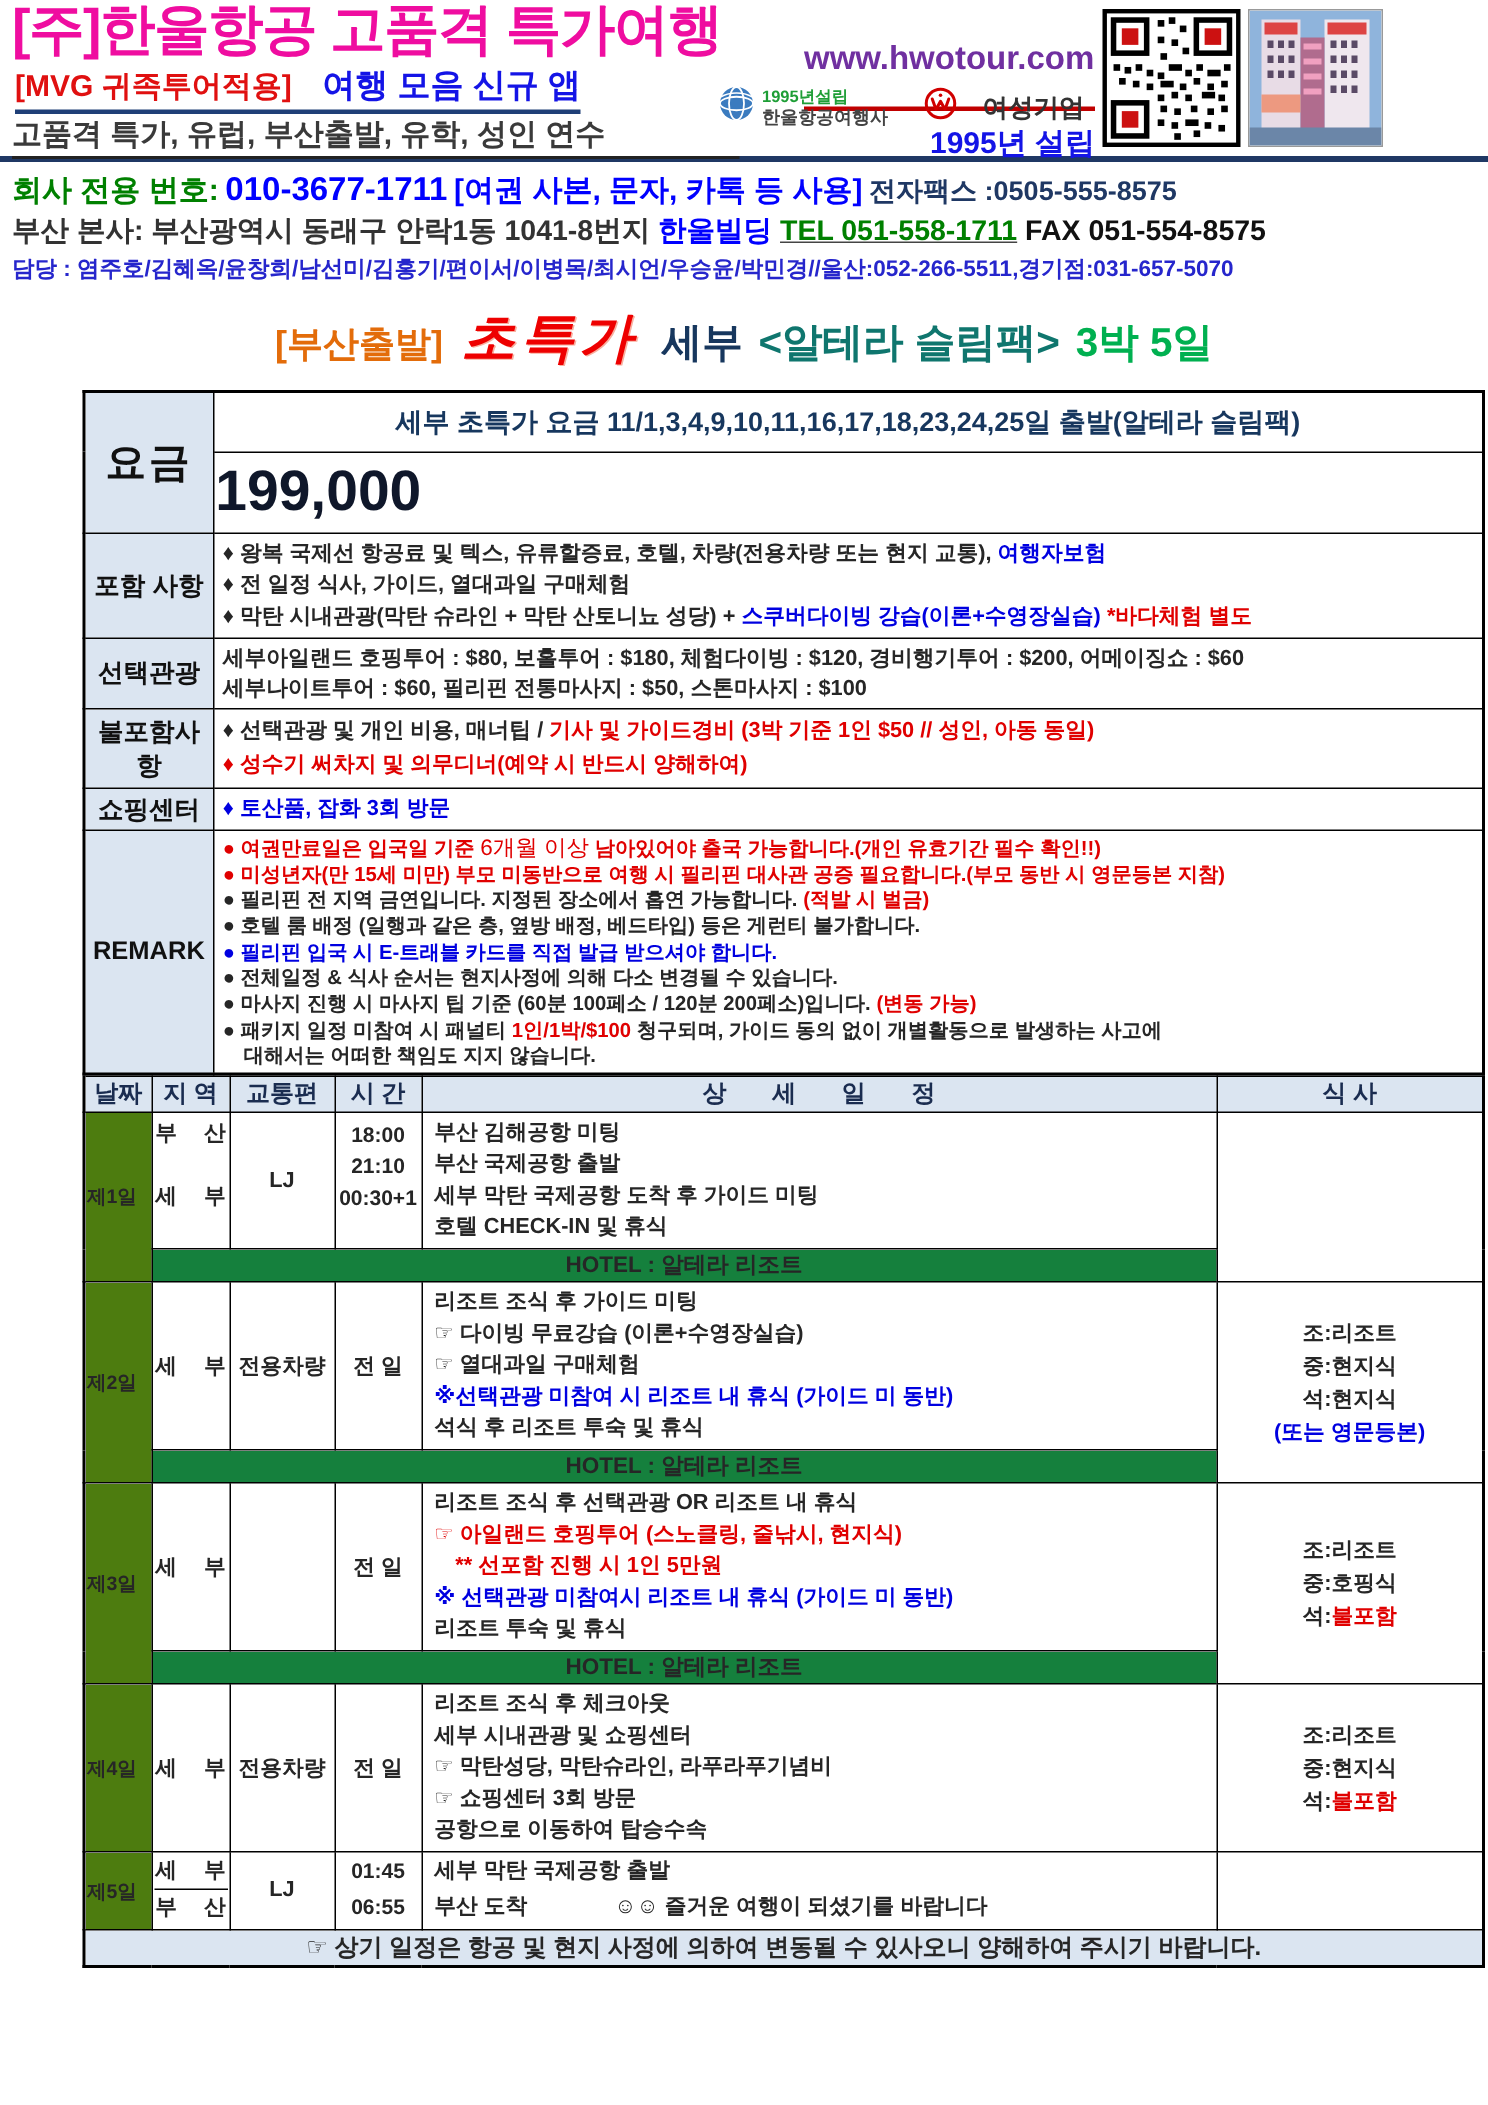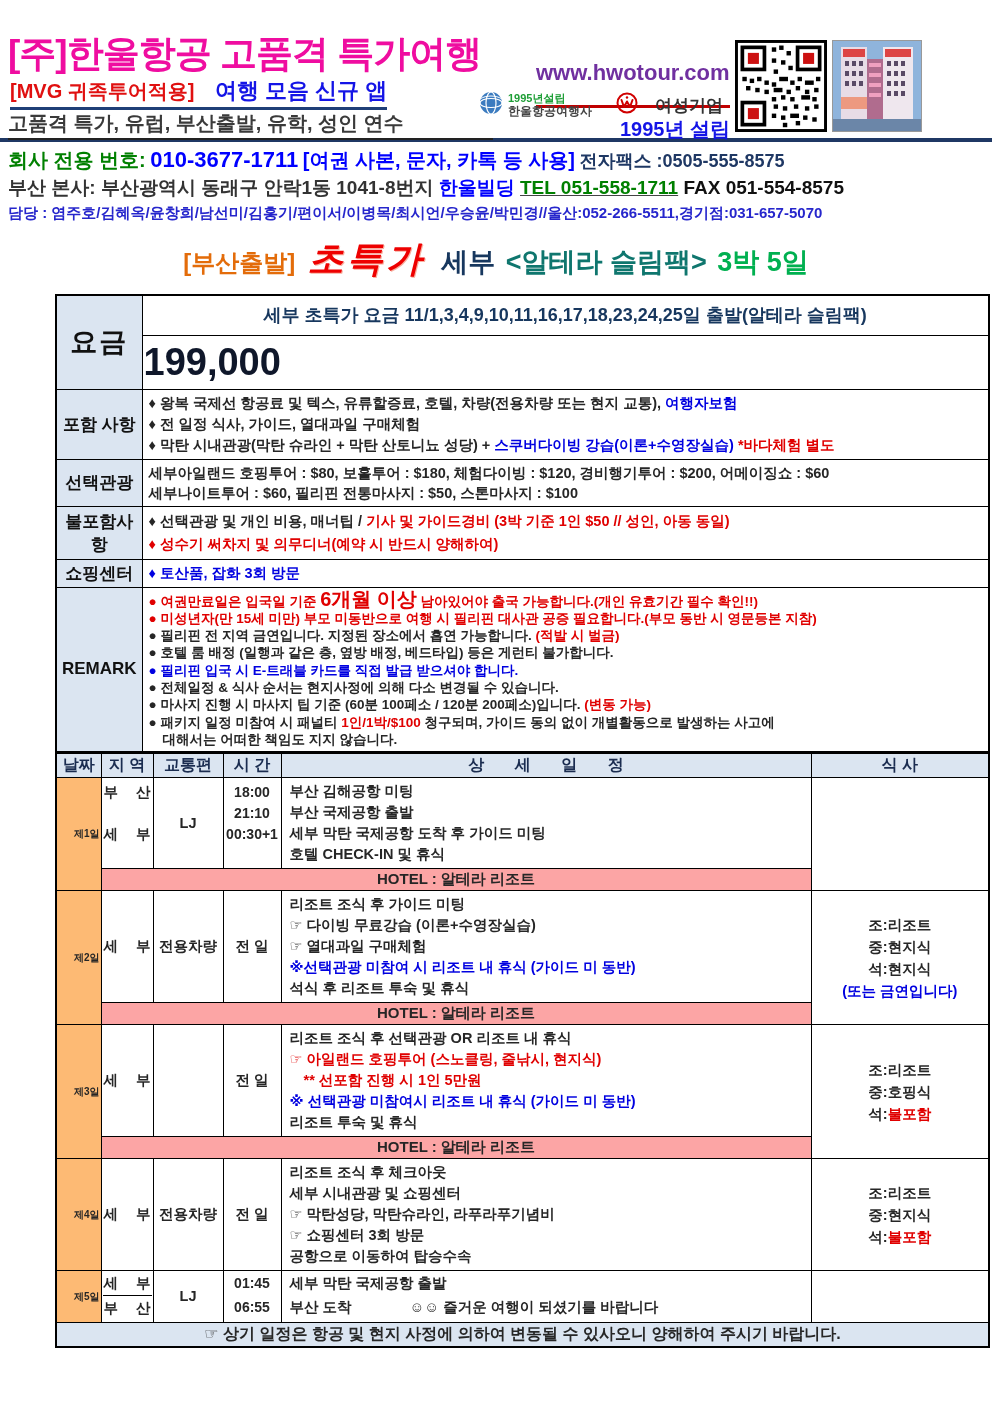--- a/index.html
+++ b/index.html
@@ -2,21 +2,21 @@
 <html><head>
 <meta charset="utf-8">
 <style>
   * { box-sizing: border-box; }
   html,body { margin:0; padding:0; }
   body {
     width:992px; height:1403px; background:#ffffff; position:relative; overflow:hidden;
     font-family:"Liberation Sans","DejaVu Sans",sans-serif; color:#262626;
   }
   
-  .hdr { position:relative; height:102px; margin-top:34px; }
+  .hdr { position:relative; height:102px; }
   .brand-title { margin-left:8px; font-size:37px; font-weight:800; color:#ef0da0; letter-spacing:-1px; line-height:40px; white-space:nowrap; }
   .brand-line2 { margin:2px 0 0 10px; display:inline-block; border-bottom:3px solid #1f3f77; padding-bottom:1px; white-space:nowrap; }
   .mvg { color:#e01010; font-size:20px; font-weight:700; }
   .app { color:#1414e6; font-size:22px; font-weight:800; margin-left:16px; }
   .cats { display:block; margin-left:8px; width:485px; font-size:20px; font-weight:700; color:#3a3a3a; border-bottom:2px solid #222; padding-bottom:1px; white-space:nowrap; }
   .website { position:absolute; left:536px; top:26px; color:#7030a0; font-size:22px; font-weight:800; border-bottom:3px solid #c00000; padding-bottom:19px; text-decoration:none; }
   .logo-row { position:absolute; left:478px; top:56px; width:250px; }
   .glogo { display:flex; align-items:center; gap:4px; }
   .glogo-txt { line-height:13px; }
   .est-small { color:#1e9e36; font-size:11px; font-weight:800; display:block; }
@@ -53,38 +53,38 @@
   table.sched { border:2px solid #000; border-top:none; }
   .lbl { background:#dbe5f1; text-align:center; vertical-align:middle; font-weight:800; color:#111; font-size:17px; }
   .lbl-big { font-size:27px; letter-spacing:2px; }
   .price-hdr { text-align:center; vertical-align:middle; color:#17375e; font-weight:800; font-size:18px; height:40px; white-space:nowrap; }
   .price-val { text-align:left; vertical-align:middle; color:#0f172a; font-weight:800; font-size:38px; height:54px; }
   .content { padding:3px 6px; font-size:14.5px; font-weight:700; color:#262626; line-height:21px; }
   .content div { white-space:nowrap; }
   .opt .content { line-height:20px; font-weight:600; }
   .exc .content { line-height:23px;margin-top:17px; }
   .rem .content { line-height:17.3px; font-size:13.5px; }
-  .blu { color:#0000e0; } .red { color:#e00000; } .big-red { font-size:20px; font-weight:700; }
+  .blu { color:#0000e0; } .red { color:#e00000; } .big-red { font-size:15px; font-weight:400; }
   .indent { padding-left:14px; }
   
   .sh td { background:#dbe5f1; text-align:center; vertical-align:middle; font-weight:800; font-size:16px; color:#1a2c50; height:22px; white-space:nowrap; }
   .sh .wsp { word-spacing:26px; }
-  .daycell { background:#fdba74; text-align:right; vertical-align:middle; font-weight:700; font-size:10px; white-space:nowrap; }
+  .daycell { background:#4d7c0f; text-align:left; vertical-align:middle; font-weight:700; font-size:13px; white-space:nowrap; }
   .rcell, .trcell, .tmcell { text-align:center; vertical-align:top; padding-top:4px; font-weight:700; font-size:14.5px; white-space:nowrap; }
   .rcell div, .tmcell div { height:21px; line-height:21px; }
   .rcell { word-spacing:14px; }
   .vmid { vertical-align:middle; padding-top:0; }
   .tmcell div { font-weight:800; font-size:14px; }
   .dcell { padding:3px 2px 3px 8px; font-size:14.5px; font-weight:700; color:#262626; vertical-align:top; }
   .dcell div { height:21px; line-height:21px; white-space:nowrap; }
   .d5 .dcell div { height:24px; line-height:24px; }
   .d5 .rcell div { height:24px; line-height:24px; }
   .d5 .tmcell div { height:24px; line-height:24px; }
   .rg-split { border-top:1px solid #000; }
-  .hotel { background:#fca5a5; text-align:center; font-weight:800; font-size:15px; height:20px; }
+  .hotel { background:#15803d; text-align:center; font-weight:800; font-size:15px; height:20px; }
   .meal { vertical-align:middle; text-align:center; font-size:14.5px; font-weight:700; line-height:22px; white-space:nowrap; }
   .arr-note { margin-left:58px; }
   .foot { background:#dbe5f1; text-align:center; vertical-align:middle; font-weight:700; font-size:16px; height:24px; white-space:nowrap; }
 </style>
 </head>
 <body>
 
 <div class="hdr">
   <div class="brand-title">[주]한울항공 고품격 특가여행</div>
   <div class="brand-line2">
@@ -366,21 +366,21 @@
       <div>리조트 조식 후 가이드 미팅</div>
       <div>☞ 다이빙 무료강습 (이론+수영장실습)</div>
       <div>☞ 열대과일 구매체험</div>
       <div class="blu">※선택관광 미참여 시 리조트 내 휴식 (가이드 미 동반)</div>
       <div>석식 후 리조트 투숙 및 휴식</div>
     </td>
     <td class="meal" rowspan="2">
       <div>조:리조트</div>
       <div>중:현지식</div>
       <div>석:현지식</div>
-      <div class="blu">(또는 금연입니다)</div>
+      <div class="blu">(또는 영문등본)</div>
     </td>
   </tr>
   <tr>
     <td colspan="4" class="hotel">HOTEL : 알테라 리조트</td>
   </tr>
 
   <tr>
     <td class="daycell" rowspan="2">제3일</td>
     <td class="rcell vmid">세 부</td>
     <td class="trcell vmid"></td>

